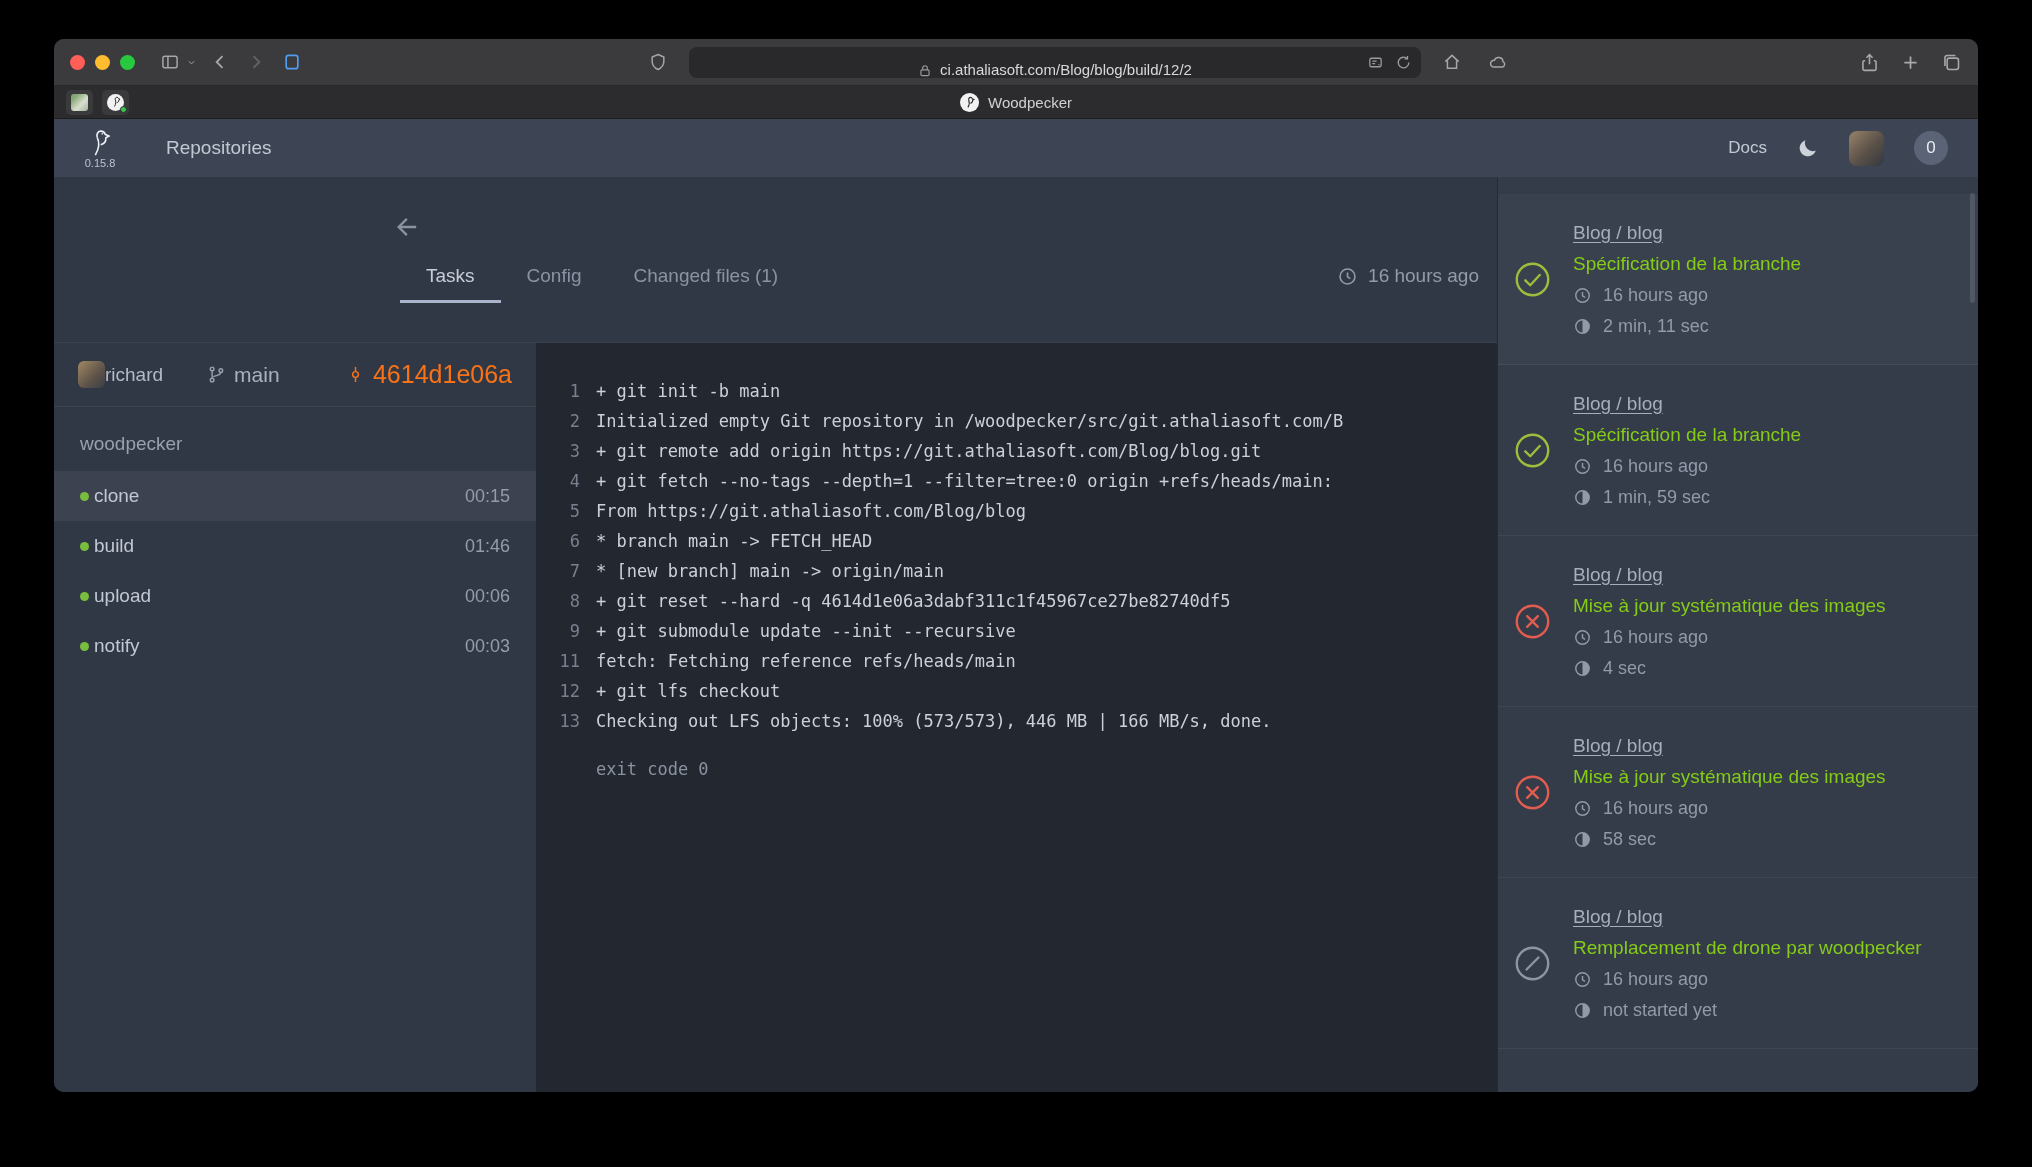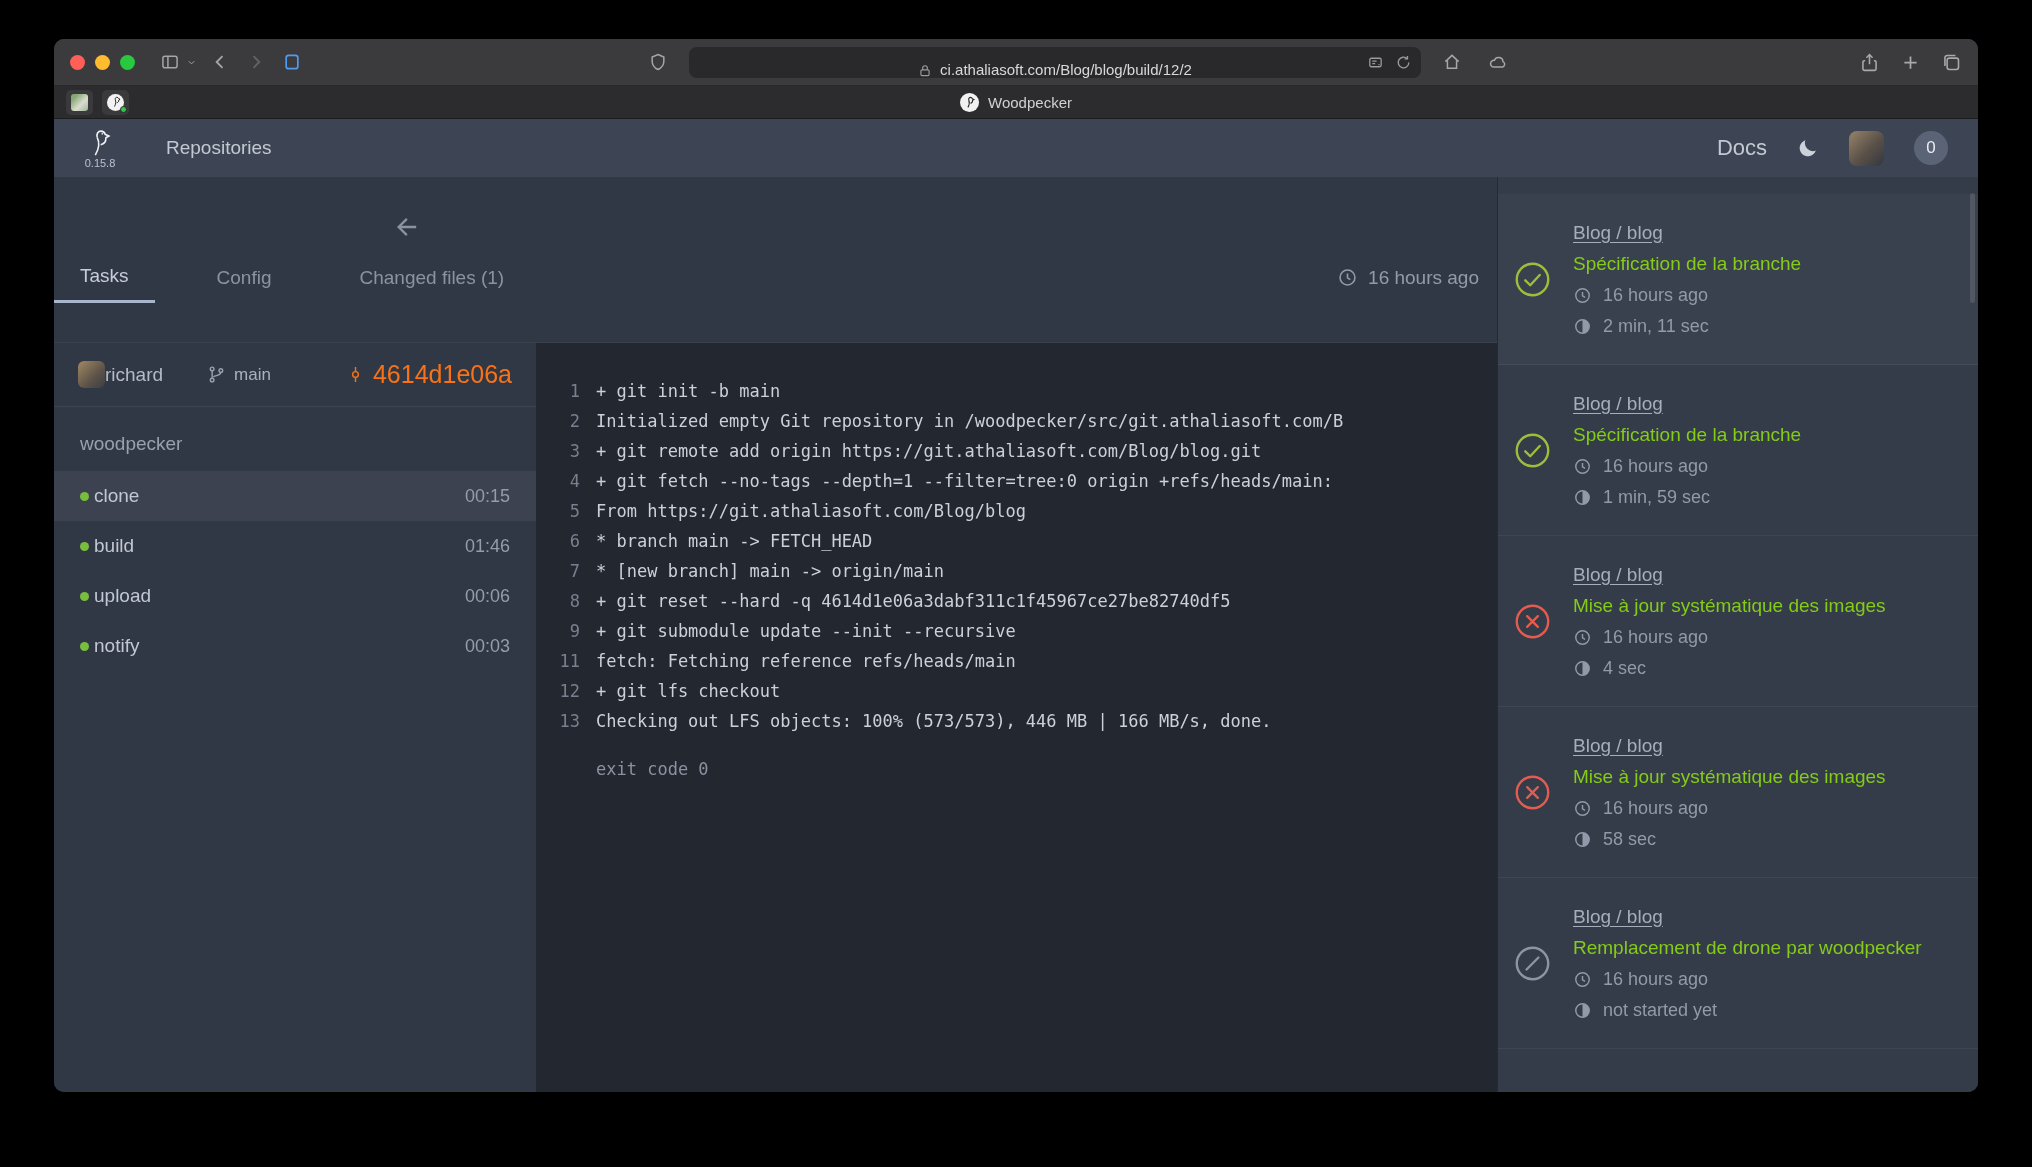--- a/index.html
+++ b/index.html
@@ -51,51 +51,51 @@
   .tab-center .fav svg{ width:13px; height:13px; }
 
   
   .appheader{ height:58px; flex:0 0 auto; background:#3d4454; display:flex; align-items:center;
     padding:0 30px; color:#c6cbd5; }
   .logo-block{ display:flex; flex-direction:column; align-items:center; margin-right:50px; color:#eef1f5; }
   .logo-block svg{ width:32px; height:30px; }
   .version{ font-size:11px; color:#bcc2cd; line-height:1; margin-top:1px; }
   .repos-link{ font-size:19px; color:#c3c9d3; }
   .hdr-right{ margin-left:auto; display:flex; align-items:center; gap:30px; }
-  .docs{ font-size:22px; color:#c3c9d3; }
+  .docs{ font-size:17px; color:#c3c9d3; }
   .moon{ color:#ccd1da; } .moon svg{ width:22px; height:22px; }
   .avatar{ width:35px; height:35px; border-radius:8px;
     background:linear-gradient(135deg,#8d7a64 10%,#5a5148 55%,#33373f); }
   .badge{ width:34px; height:34px; border-radius:50%; background:#5b6477; color:#e9ecf1;
     display:flex; align-items:center; justify-content:center; font-size:17px; }
 
   
   .appbody{ flex:1; display:flex; min-height:0; background:#313845; }
   .main{ width:1443px; flex:0 0 auto; display:flex; flex-direction:column; min-height:0; }
 
   .phead{ flex:0 0 166px; border-bottom:1px solid rgba(255,255,255,.05); }
   .titlerow{ display:flex; align-items:center; gap:28px; padding-left:340px; margin-top:36px; }
   .back-btn{ color:#8b93a2; } .back-btn svg{ width:28px; height:28px; }
   .ptitle{ font-size:26px; font-weight:400; color:#a9b0bd; }
-  .tabsrow{ display:flex; align-items:center; margin-top:24px;gap:36px; }
+  .tabsrow{ display:flex; align-items:flex-start; padding-left:346px; margin-top:24px; }
   .ptab{ font-size:19px; color:#8b92a2; padding:0 26px 13px; }
   .ptab.active{ color:#c7cdd8; border-bottom:3px solid #a9b5ca; }
   .tab-time{ margin-left:auto; display:flex; align-items:center; gap:10px; color:#939aa9;
     font-size:19px; padding:0 18px 13px 0; }
   .tab-time svg{ width:21px; height:21px; }
 
   .columns{ flex:1; display:flex; min-height:0; }
   .leftpane{ width:482px; flex:0 0 auto; display:flex; flex-direction:column; }
   .metarow{ height:64px; flex:0 0 auto; display:flex; align-items:center; padding:0 24px;
     border-bottom:1px solid rgba(255,255,255,.06); }
   .mavatar{ width:27px; height:27px; border-radius:6px; flex:0 0 auto;
     background:linear-gradient(135deg,#97805f 10%,#5d5349 60%,#3a3e46); }
   .mauthor{ font-size:19px; color:#b4bac6; margin-left:0; }
   .mgroup{ display:flex; align-items:center; gap:8px; }
-  .branch-group{ margin-left:44px; color:#aab0bd; font-size:17px; }
+  .branch-group{ margin-left:44px; color:#aab0bd; font-size:21px; }
   .branch-group svg{ width:19px; height:19px; color:#99a0ae; }
   .commit-group{ margin-left:auto; color:#f97316; font-size:25px; }
   .commit-group svg{ width:19px; height:19px; }
   .wflabel{ padding:26px 26px 16px; font-size:19px; color:#99a0ae; }
   .step{ height:50px; flex:0 0 auto; display:flex; align-items:center; padding:0 26px; gap:5px;
     font-size:19px; color:#c2c8d3; }
   .step.selected{ background:rgba(255,255,255,.055); }
   .dot{ width:9px; height:9px; border-radius:50%; background:#79bd3f; flex:0 0 auto; }
   .sdur{ margin-left:auto; color:#959ca9; font-size:18px; }
 

